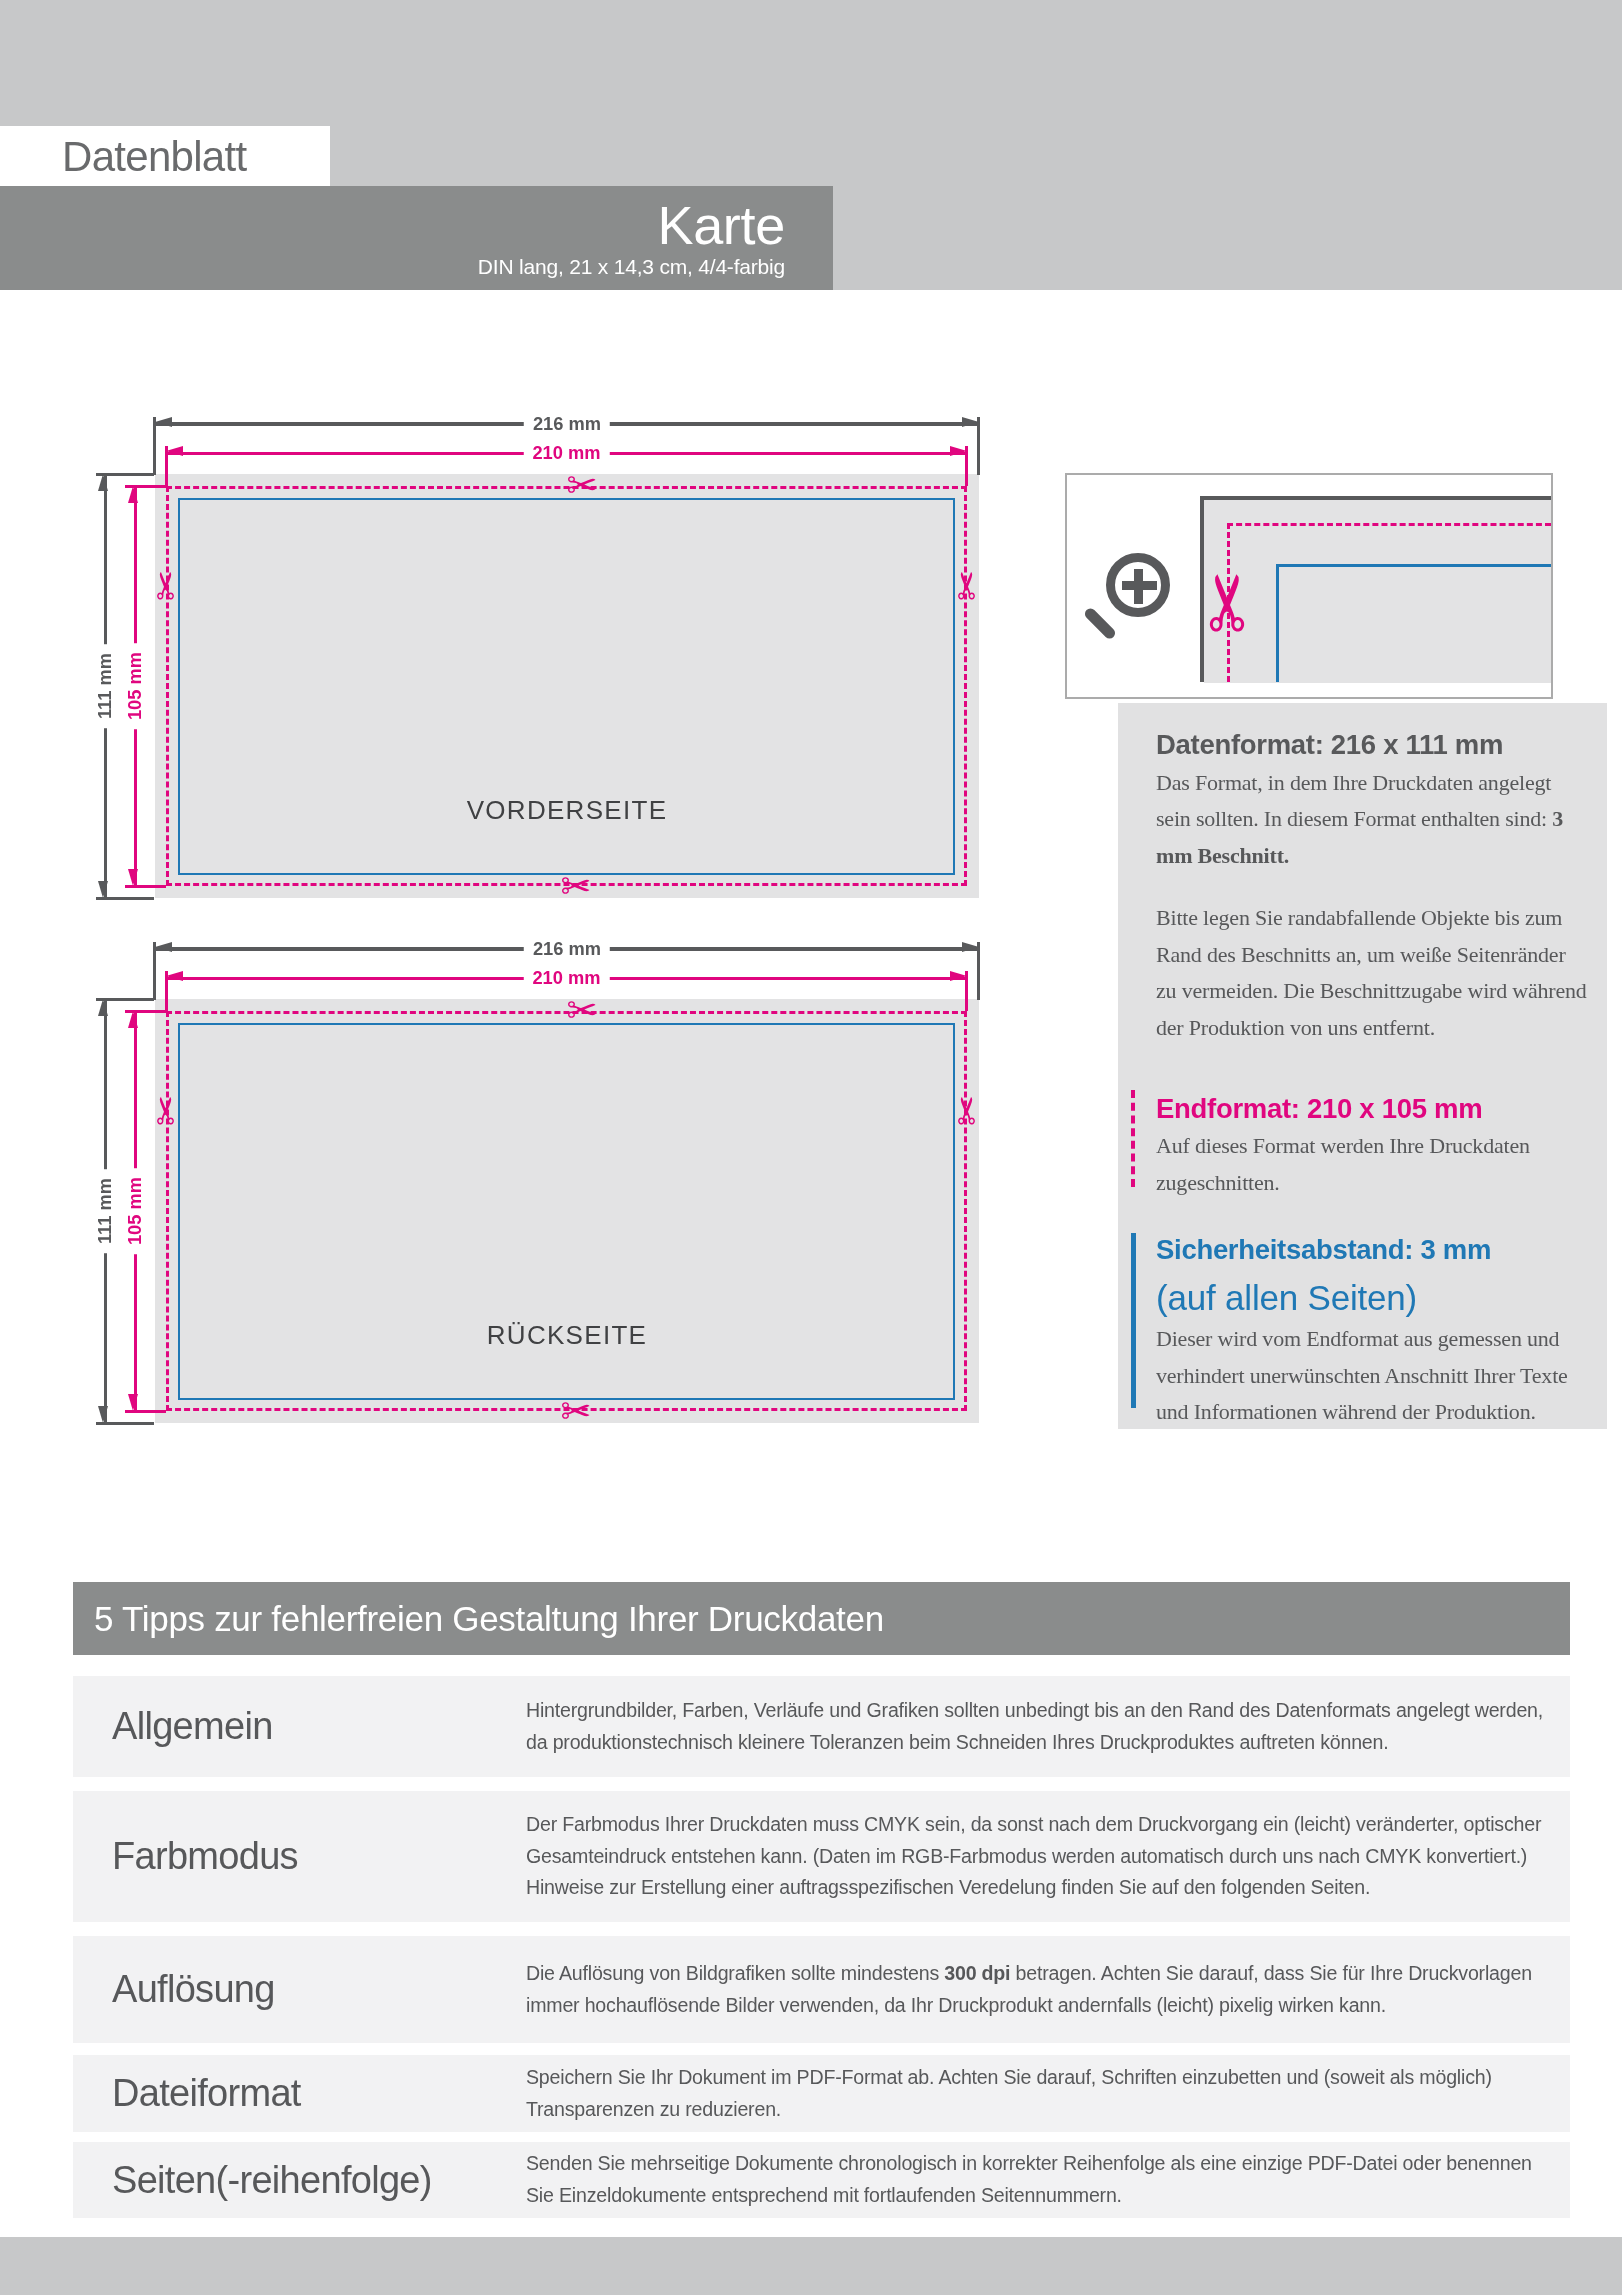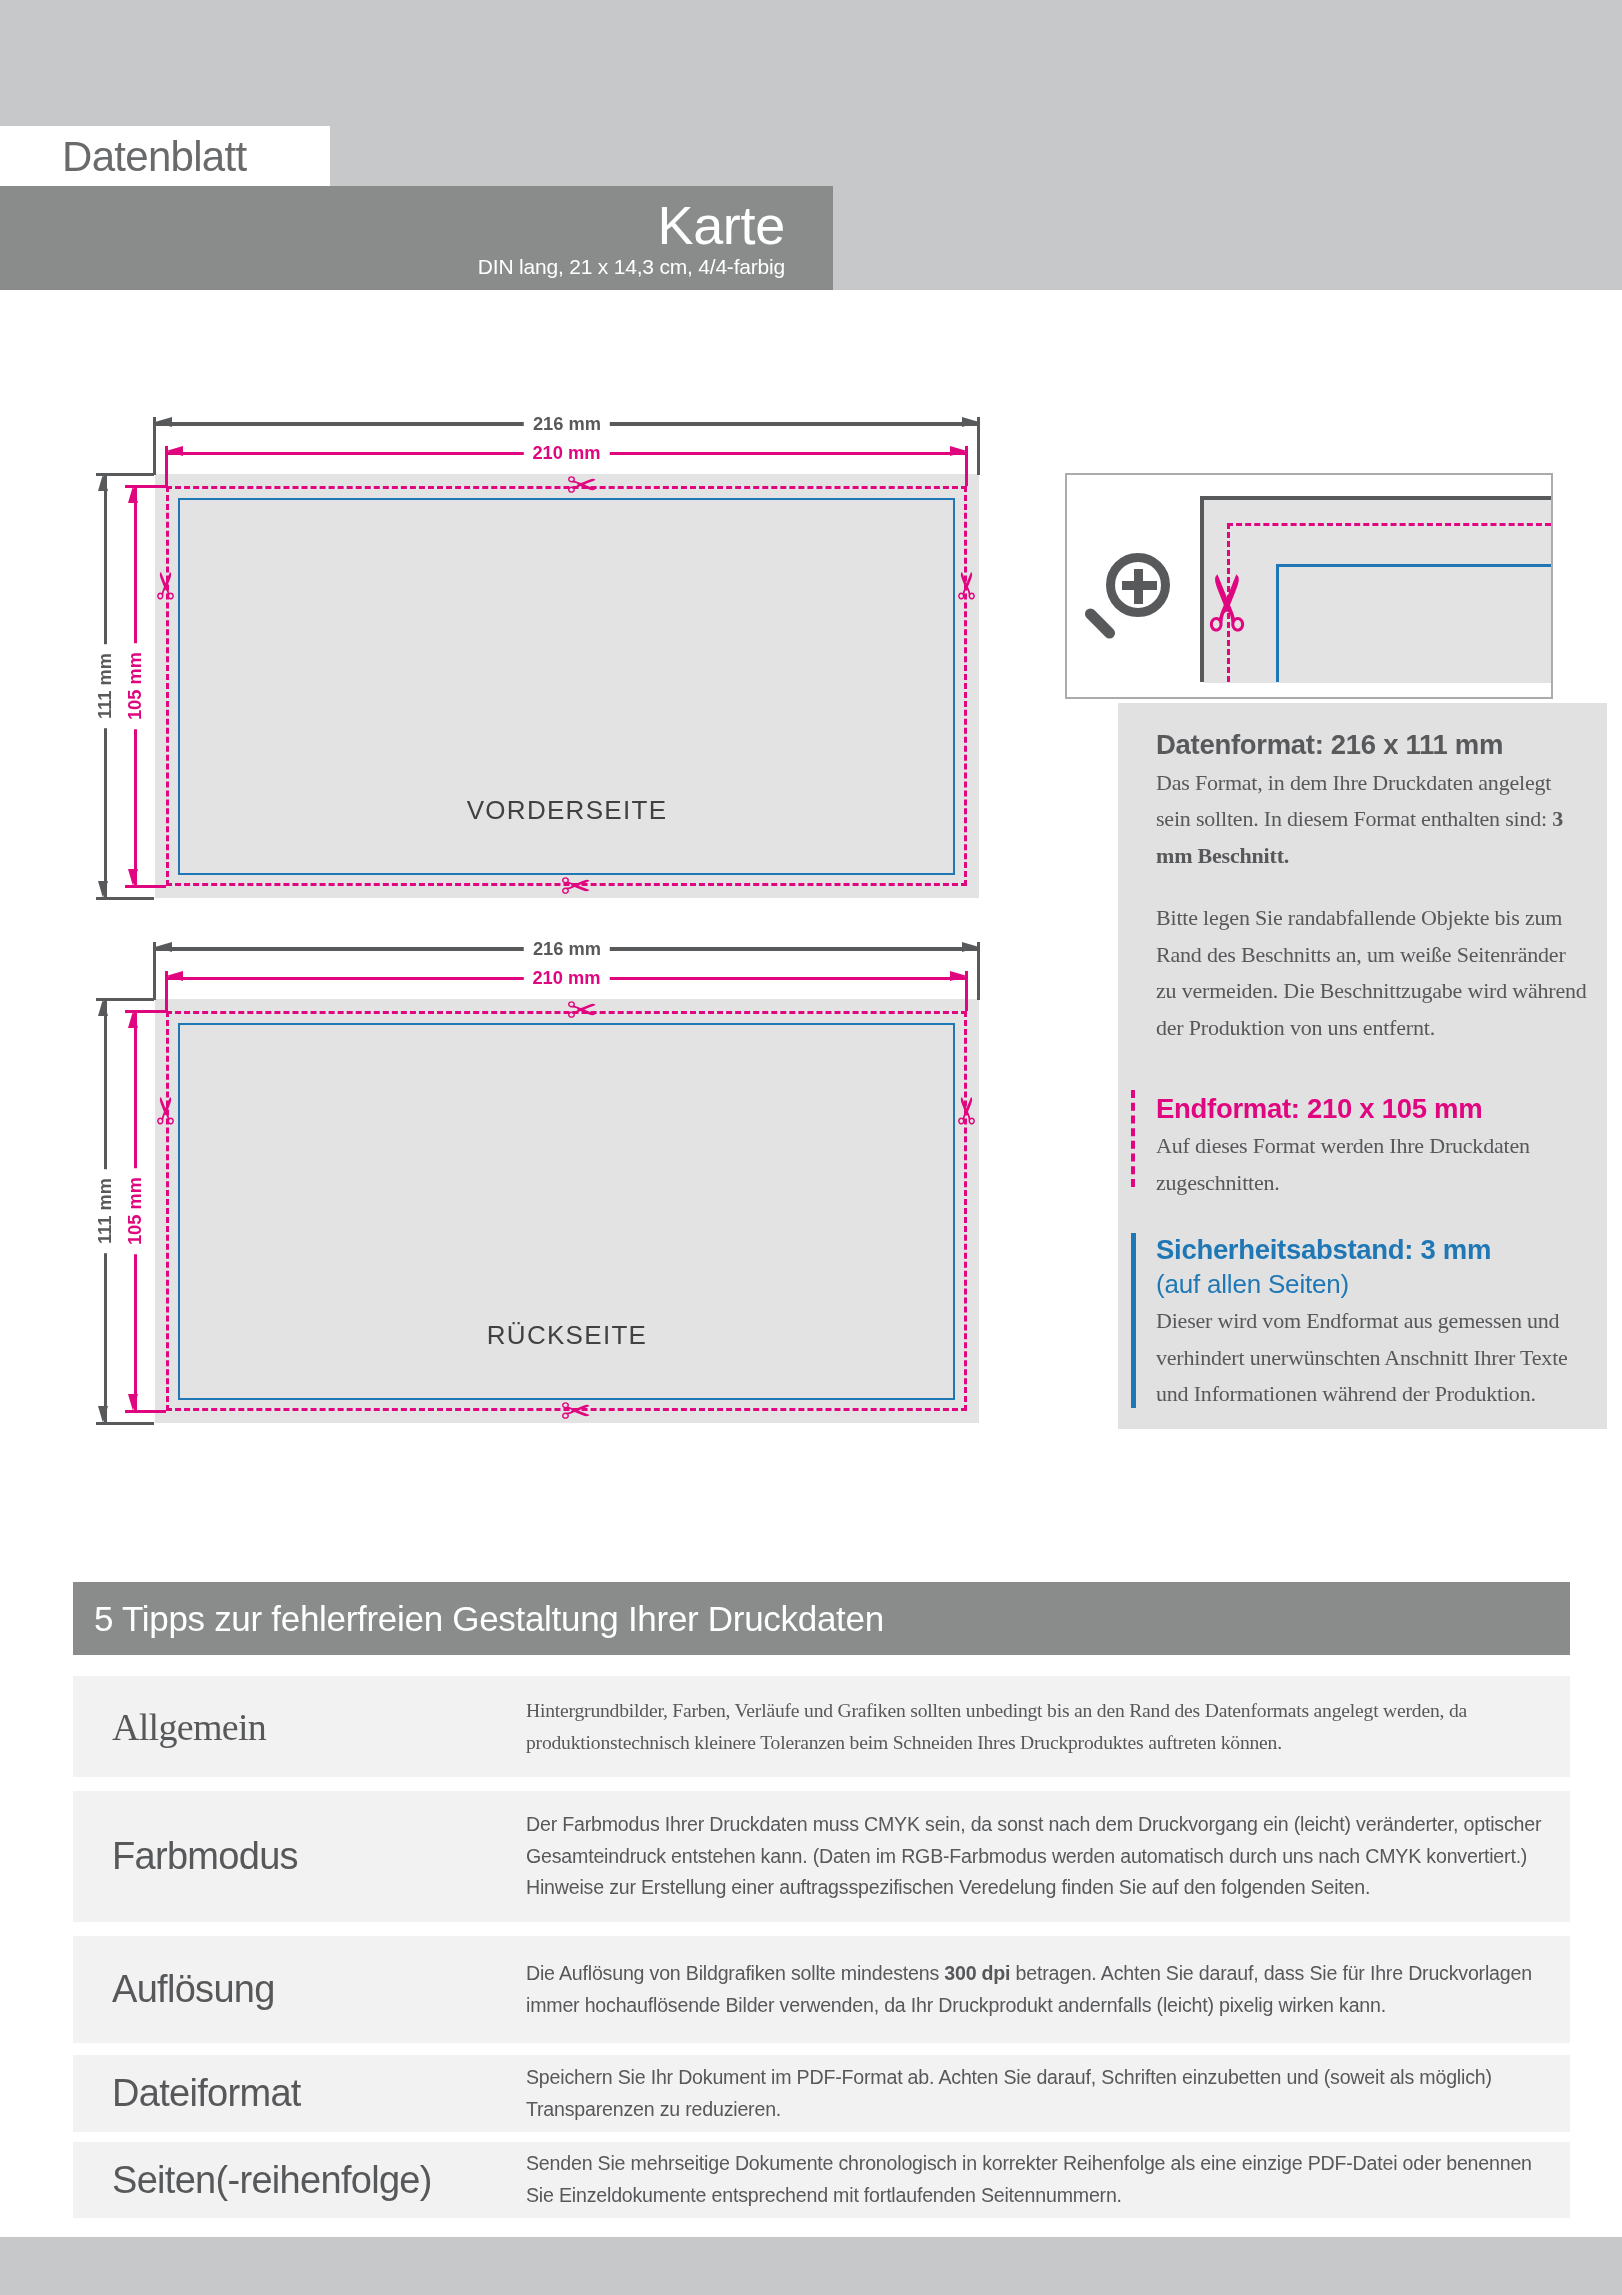--- a/index.html
+++ b/index.html
@@ -80,21 +80,21 @@
   .dt-blue-h { left:209px; top:89px; right:0; height:3.3px; background:#1f78b5; }
   .dt-blue-v { left:209px; top:89px; width:3.3px; height:118px; background:#1f78b5; }
   .sc-lg { left:121px; top:87px; width:81px; height:81px; font-size:77px; }
 
   
   .info-panel { left:1118px; top:703px; width:489px; height:726px; background:#e1e1e2;
                 box-sizing:border-box; padding:26px 18.3px 0 38px; color:#57585a; }
   .info-panel h3 { margin:0; font-size:27.5px; font-weight:bold; color:#58595b; letter-spacing:-0.3px; }
   .info-panel h3.pink { color:#e0067f; }
   .info-panel h3.blue { color:#1f78b5; }
-  .info-panel .sub-blue { font-size:26px; color:#1f78b5; margin-top:3px; }
+  .info-panel .sub-blue { font-size:35px; color:#1f78b5; margin-top:12px; }
   .info-panel p { margin:3.9px 0 0 0; font-size:22px; line-height:1.66;font-family:Liberation Serif, serif; }
   .info-panel p b { font-weight:bold; }
   .block { position:relative; }
   .block-end { margin-top:46px; }
   .block-safe { margin-top:33px; }
   .bar-pink-dashed { position:absolute; left:-25px; top:-2.6px; height:97px; width:0;
                      border-left:4.6px dashed #e0067f; }
   .bar-blue-solid  { position:absolute; left:-25px; top:-1.3px; height:175px; width:4.6px;
                      background:#1f78b5; }
 
@@ -255,21 +255,21 @@
       <h3 class="blue">Sicherheitsabstand: 3 mm</h3>
       <div class="sub-blue">(auf allen Seiten)</div>
       <p style="margin-top:2.6px;">Dieser wird vom Endformat aus gemessen und verhindert unerwünschten Anschnitt Ihrer Texte und Informationen während der Produktion.</p>
     </div>
   </div>
 
   <div class="abs tips-band">
     <span>5 Tipps zur fehlerfreien Gestaltung Ihrer Druckdaten</span>
   </div>
 
-  <div class="abs tip-row" style="top:1676px; height:101px;font-family:Liberation Serif, serif;">
+  <div class="abs tip-row" style="top:1676px; height:101px;">
     <div class="tip-label">Allgemein</div>
     <div class="tip-body">Hintergrundbilder, Farben, Verläufe und Grafiken sollten unbedingt bis an den Rand des Datenformats angelegt werden, da produktionstechnisch kleinere Toleranzen beim Schneiden Ihres Druckproduktes auftreten können.</div>
   </div>
 
   <div class="abs tip-row" style="top:1791px; height:131px;">
     <div class="tip-label">Farbmodus</div>
     <div class="tip-body">Der Farbmodus Ihrer Druckdaten muss CMYK sein, da sonst nach dem Druckvorgang ein (leicht) veränderter, optischer Gesamteindruck entstehen kann. (Daten im RGB-Farbmodus werden automatisch durch uns nach CMYK konvertiert.) Hinweise zur Erstellung einer auftragsspezifischen Veredelung finden Sie auf den folgenden Seiten.</div>
   </div>
 
   <div class="abs tip-row" style="top:1936px; height:107px;">

